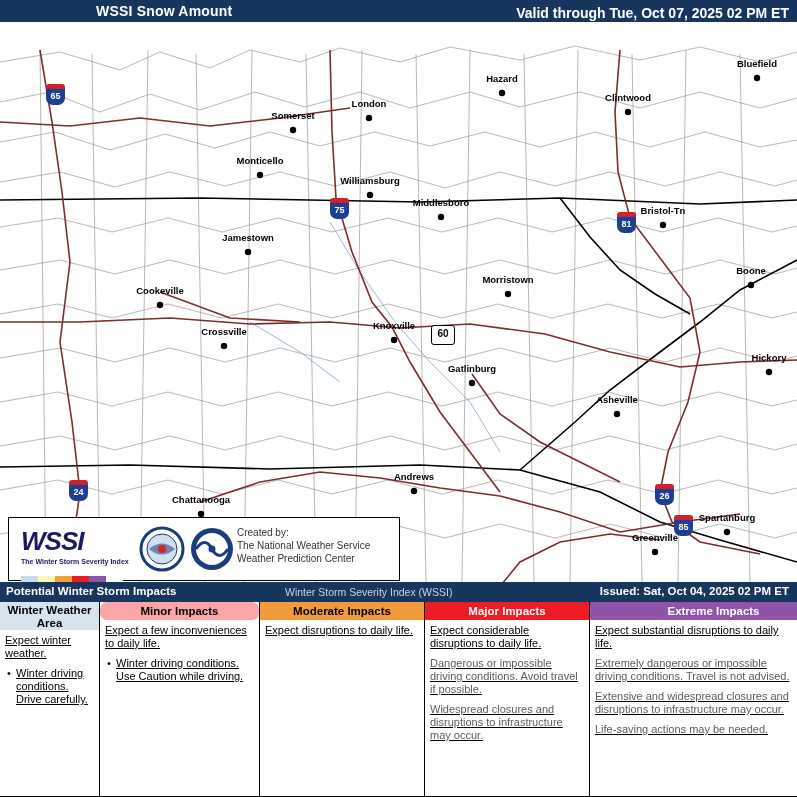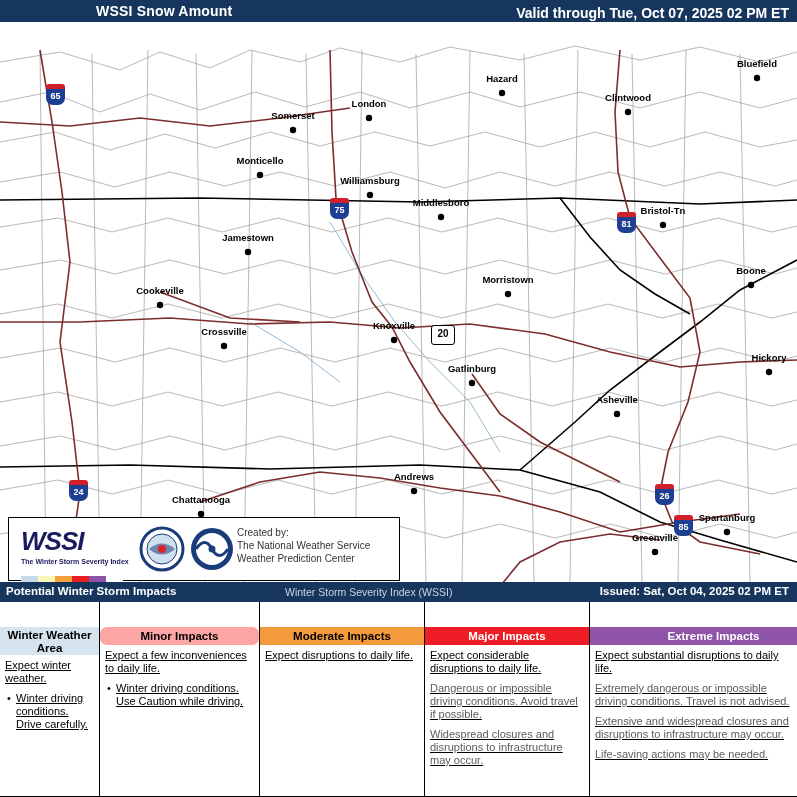--- a/index.html
+++ b/index.html
@@ -40,21 +40,21 @@
   
   .impactbar{position:absolute;left:0;top:582px;width:797px;height:20px;background:#17365d;color:#fff;}
   .impactbar .l{position:absolute;left:6px;top:3px;font-size:11.5px;font-weight:bold;}
   .impactbar .c{position:absolute;left:285px;top:4px;font-size:10.5px;color:#c9d4e6;}
   .impactbar .r{position:absolute;right:8px;top:3px;font-size:11.5px;font-weight:bold;}
 
   
   .cols{position:absolute;left:0;top:602px;width:797px;height:195px;display:flex;}
   .col{position:relative;border-right:1px solid #000;border-bottom:1px solid #000;box-sizing:border-box;background:#fff;}
   .col:last-child{border-right:none;}
-  .col .hd{height:18px;line-height:18px;font-size:11.5px;font-weight:bold;text-align:center;color:#000;margin-top:25px;}
+  .col .hd{height:18px;line-height:18px;font-size:11.5px;font-weight:bold;text-align:center;color:#000;}
   .col .body{padding:4px 5px 0 5px;font-size:11px;line-height:13px;color:#000;text-decoration:underline;}
   .col .body p{margin:0 0 7px 0;}
   .col .body ul{margin:0;padding-left:11px;list-style:none;}
   .col .body li{margin:0 0 7px 0;position:relative;}
   .col .body li:before{content:"\2022";position:absolute;left:-9px;top:0;}
   .col.c1{width:100px;}
   .col.c2{width:160px;}
   .col.c3{width:165px;}
   .col.c4{width:165px;}
   .col.c5{width:207px;}
@@ -205,21 +205,21 @@
           <div class="cap"></div>
           <div class="body"></div>
           <div class="num">26</div>
         </div>
         <div class="shield" style="left: 674px; top: 493px;">
           <div class="cap"></div>
           <div class="body"></div>
           <div class="num">85</div>
         </div>
         <div class="ushield" style="left: 431px; top: 303px;">
-          <span>20</span>
+          <span>60</span>
         </div>
       </div>
 
     <div class="logobox">
       <div class="wssi-word">WSSI</div>
       <div class="wssi-sub">The Winter Storm Severity Index</div>
       <div class="wssi-bar">
         <i style="background:#c9dbea"></i><i style="background:#fdf7b7"></i><i style="background:#f4a03c"></i><i style="background:#ec1c24"></i><i style="background:#8d54a8"></i><i style="background:#ffffff"></i>
       </div>
       <svg style="position:absolute;left:130px;top:8px" width="46" height="46" viewBox="0 0 46 46">

